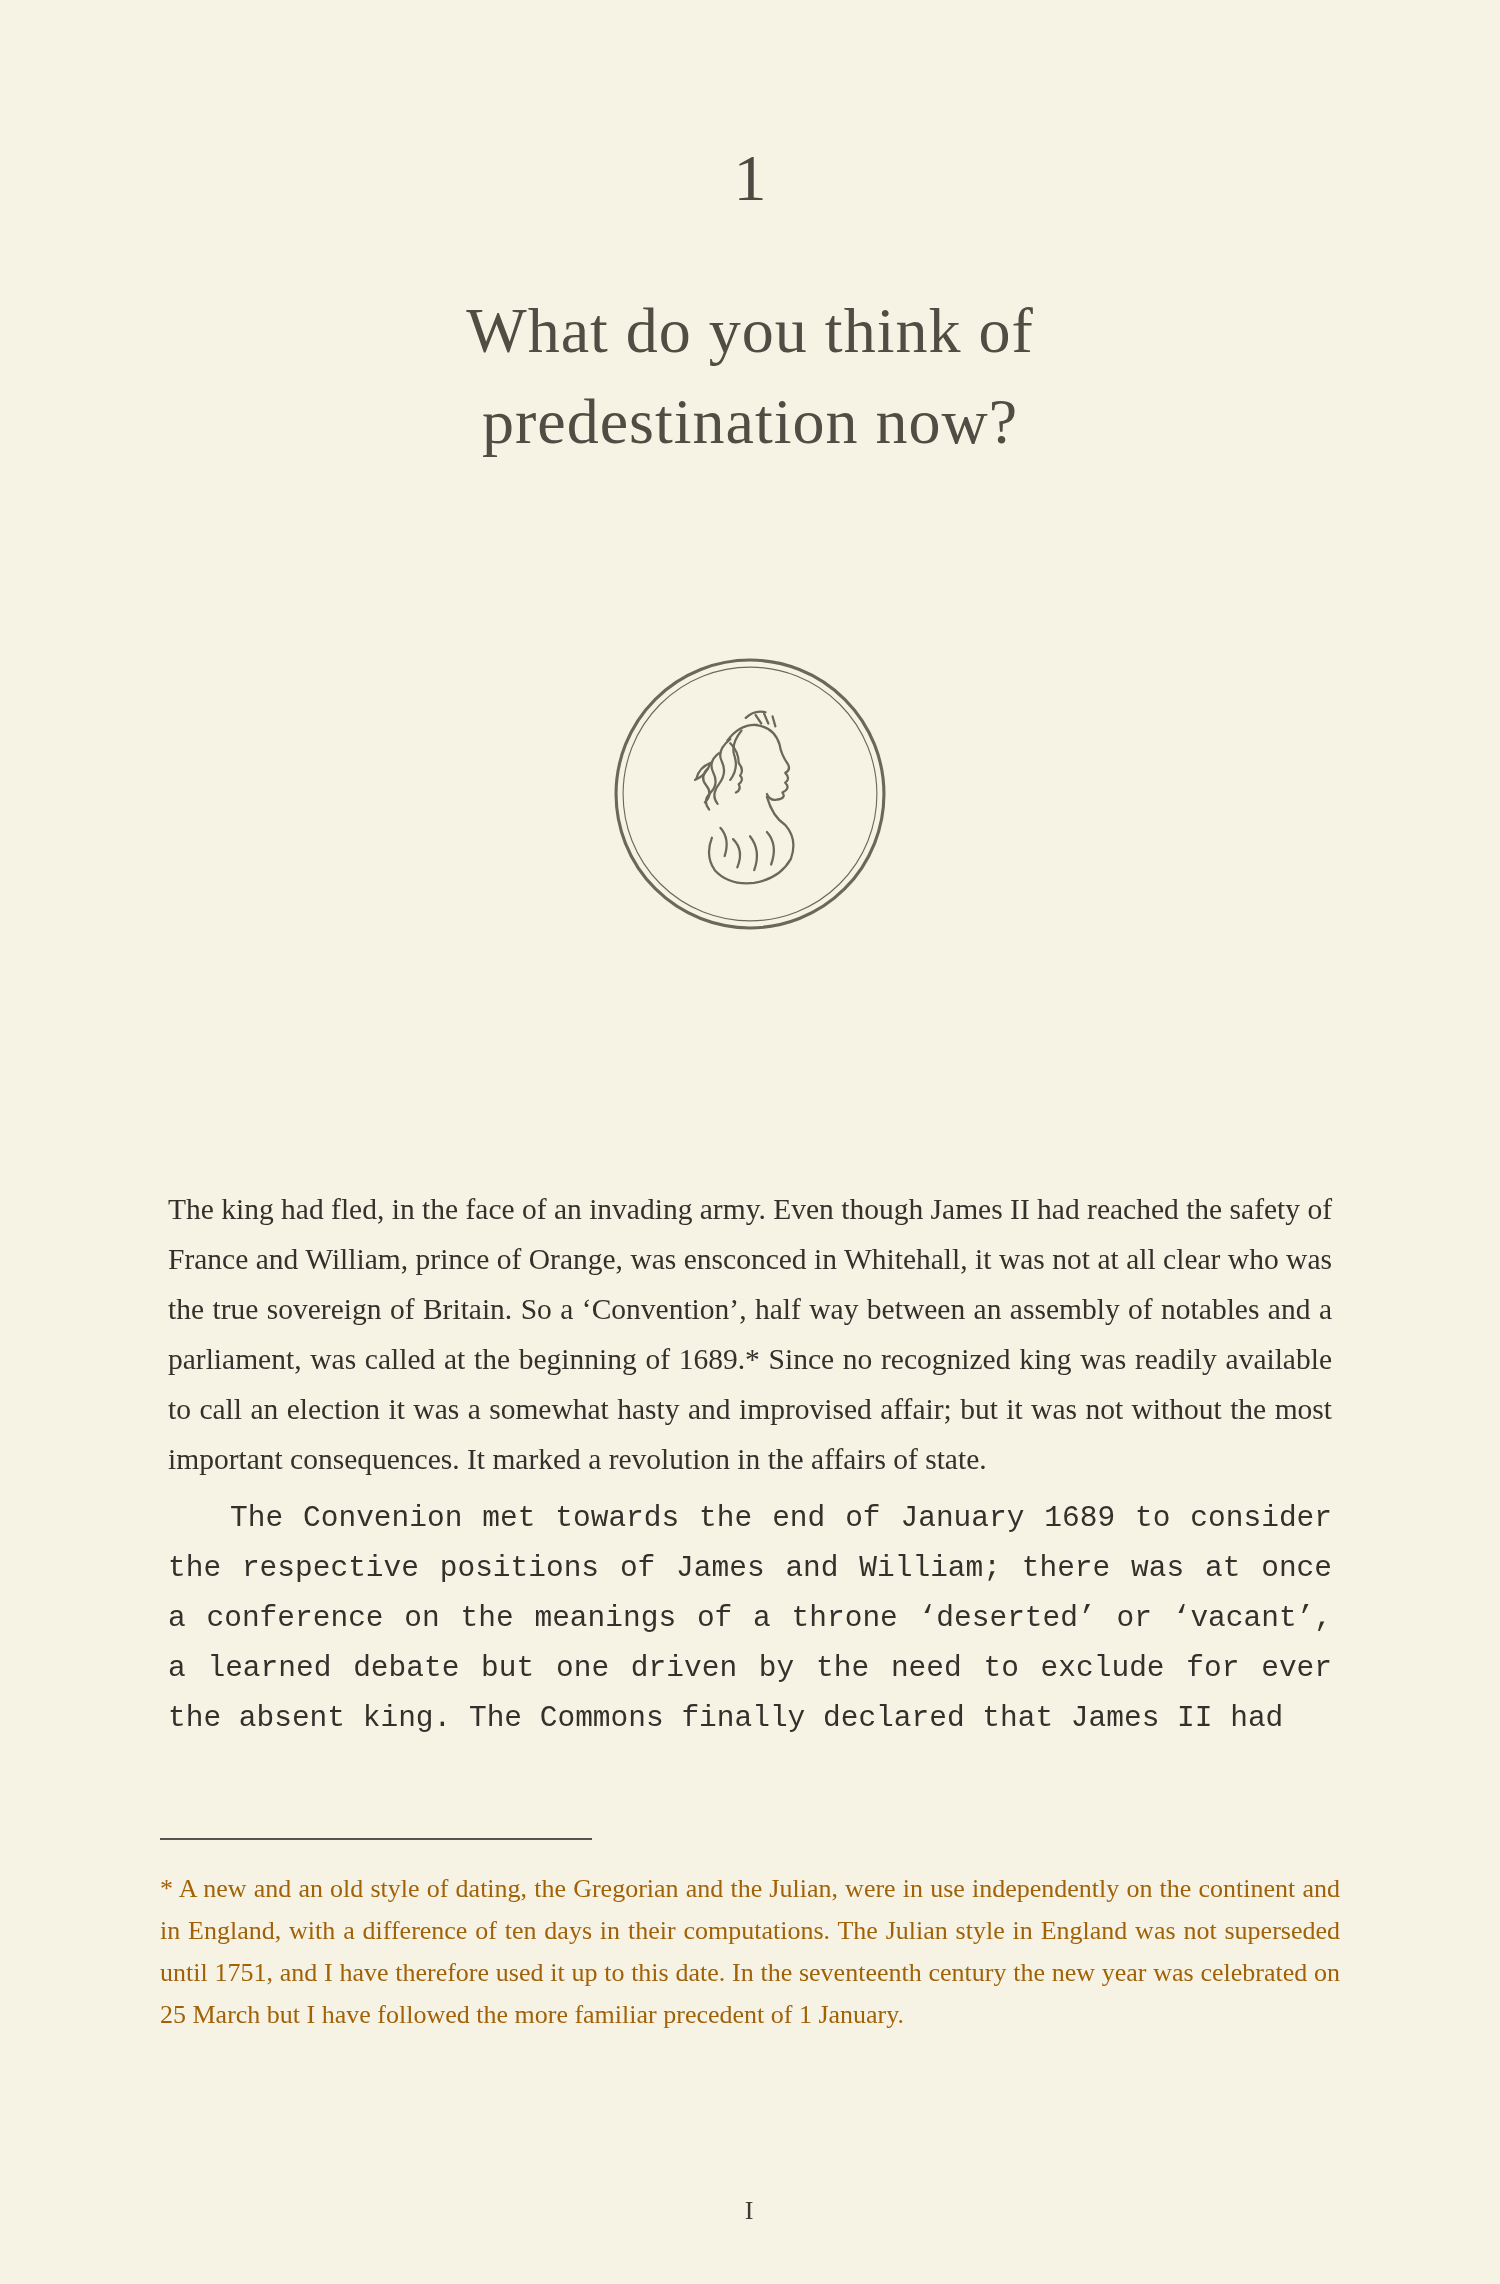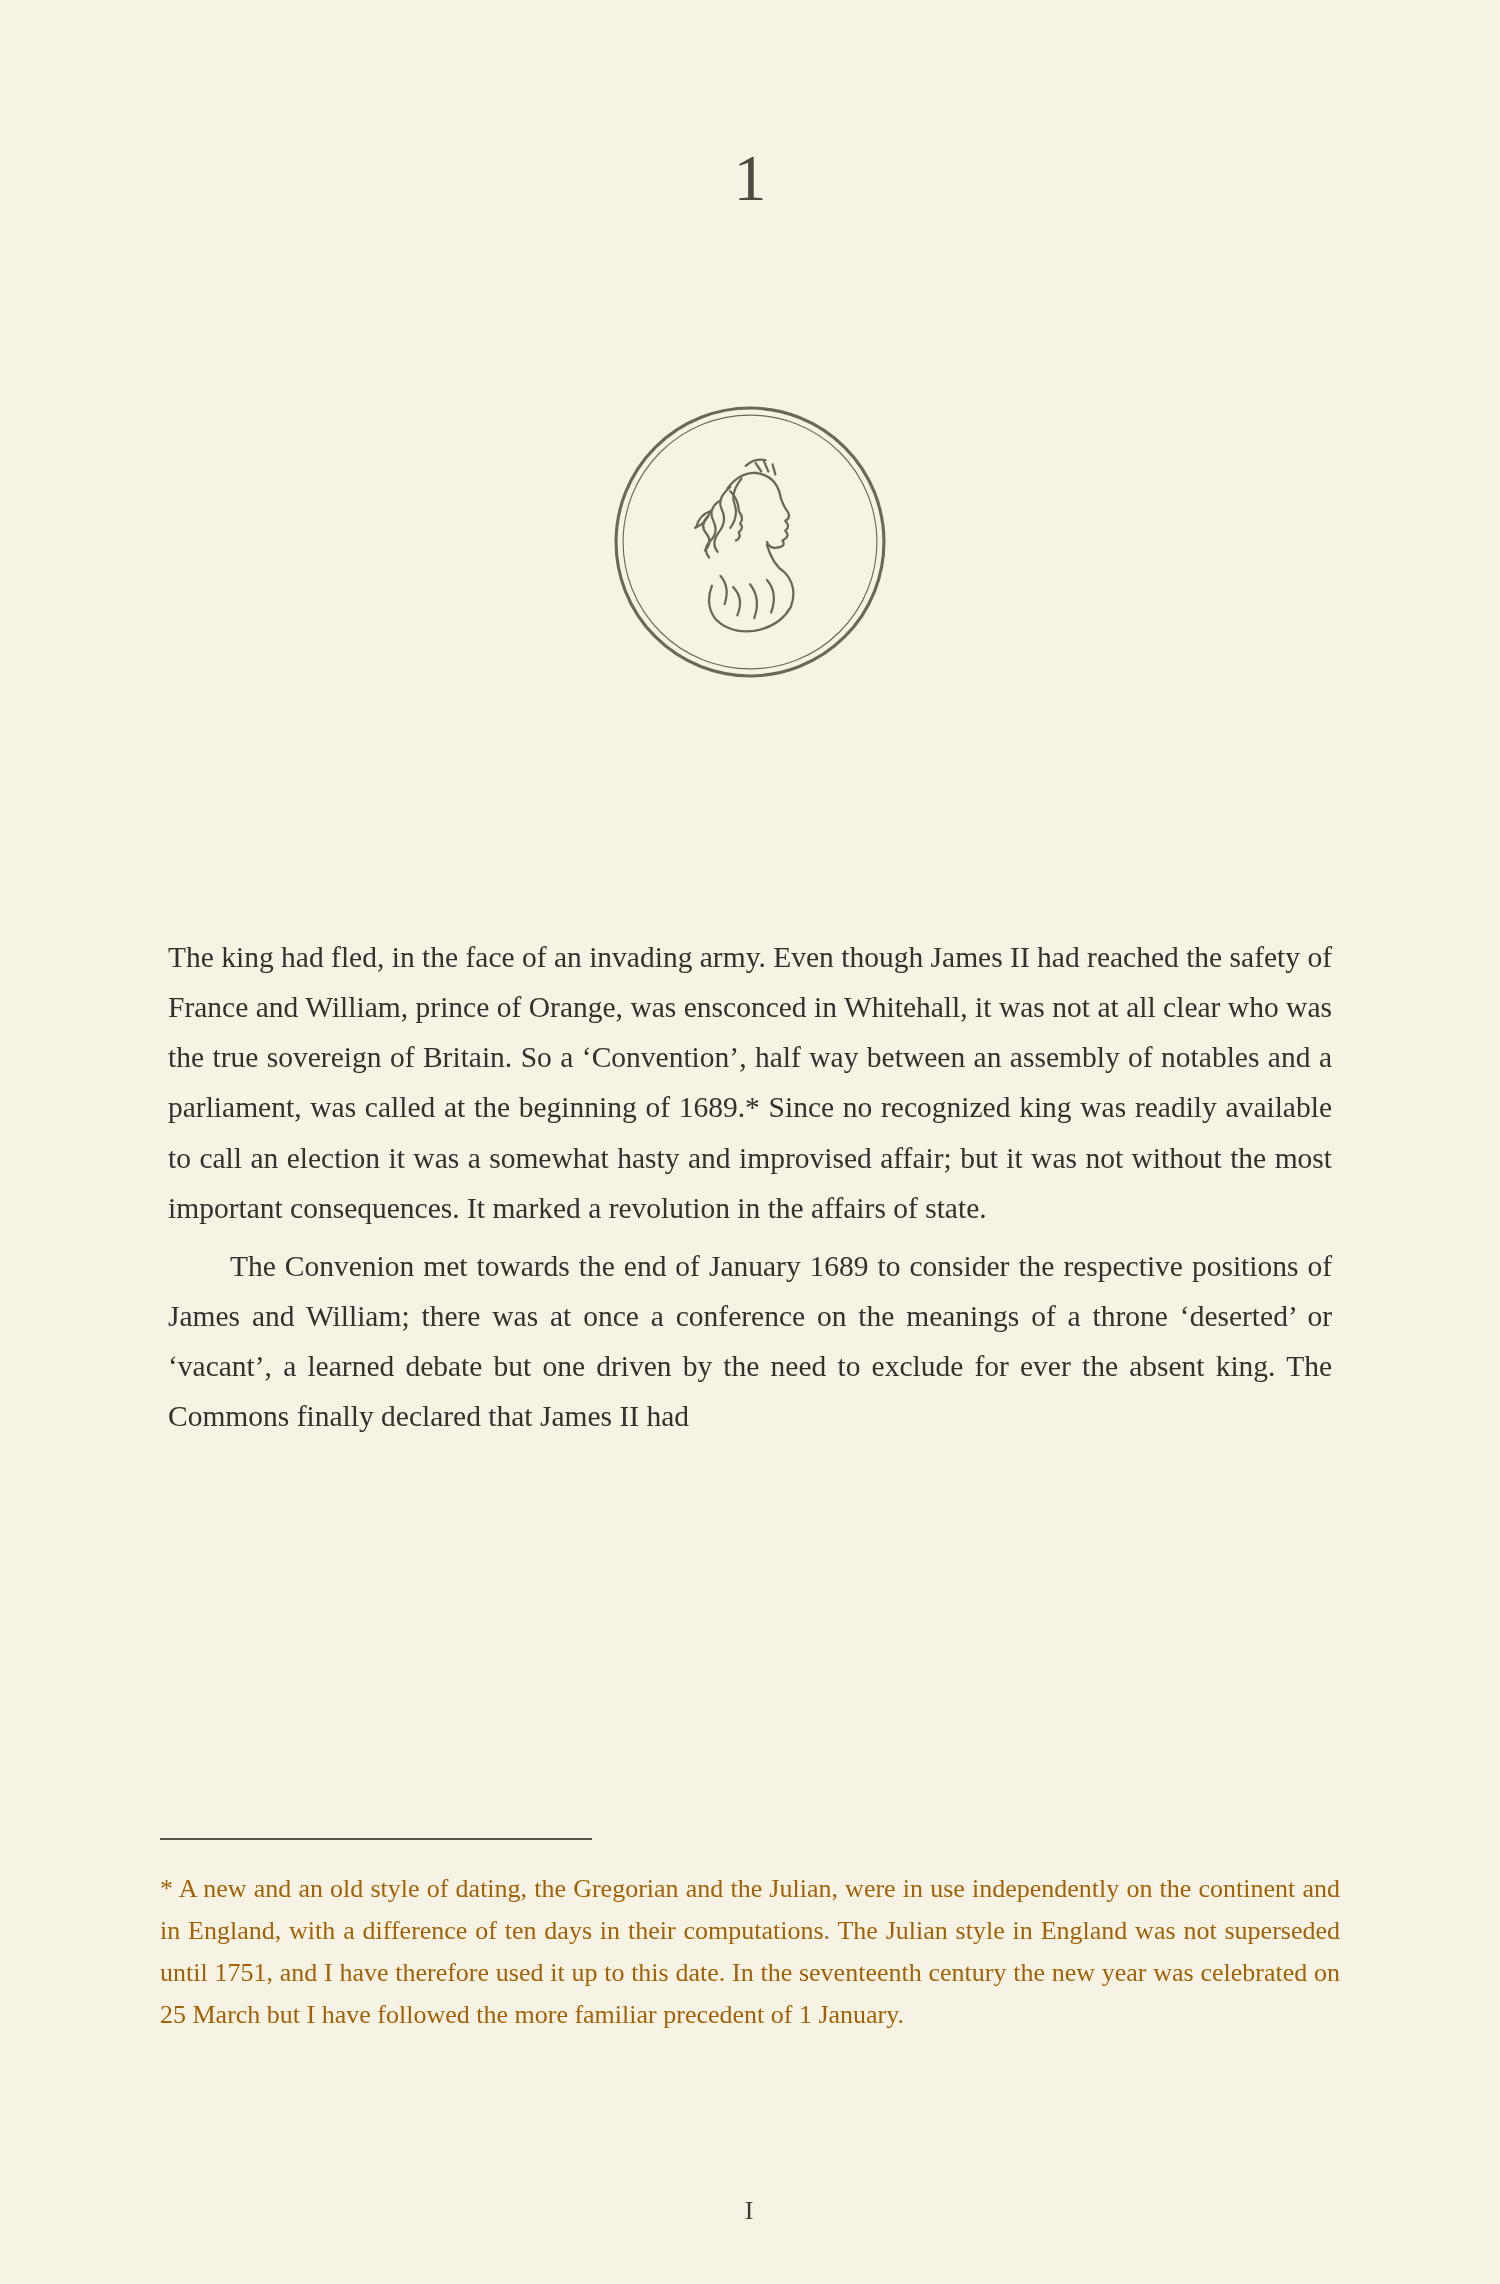--- a/index.html
+++ b/index.html
@@ -54,20 +54,21 @@
     font-size: 29.5px;
     line-height: 1.7;
     text-align: justify;
     color: #33312c;
   }
   .body-text p {
     margin: 8px;
   }
   .body-text p + p {
     text-indent: 62px;
+    font-family: Liberation Mono, monospace;
   }
   .footnote-block {
     position: absolute;
     left: 160px;
     right: 160px;
     top: 1838px;
   }
   .footnote-rule {
     width: 432px;
     border: none;
@@ -94,20 +95,21 @@
   }
 </style>
 </head>
 <body>
 
 <div class="page">
   <div class="content">
 
     <h2 class="chapter-number">1</h2>
 
+    <h1 class="chapter-title">What do you think of predestination now?</h1>
 
     <div class="medallion-wrap">
       <svg viewBox="0 0 200 200" xmlns="http://www.w3.org/2000/svg" aria-hidden="true">
         <circle cx="100" cy="100" r="95" fill="none" stroke="#6b685a" stroke-width="2.2"></circle>
         <circle cx="100" cy="100" r="90" fill="none" stroke="#6b685a" stroke-width="0.8"></circle>
         <g fill="none" stroke="#6b685a" stroke-width="1.6" stroke-linecap="round" stroke-linejoin="round">
 
           <path d="M84,62 Q93,50 105,51"></path>
           <path d="M86,64 Q92,70 92,78 Q96,83 93,87 Q96,90 92,93 Q94,97 90,99"></path>
 

